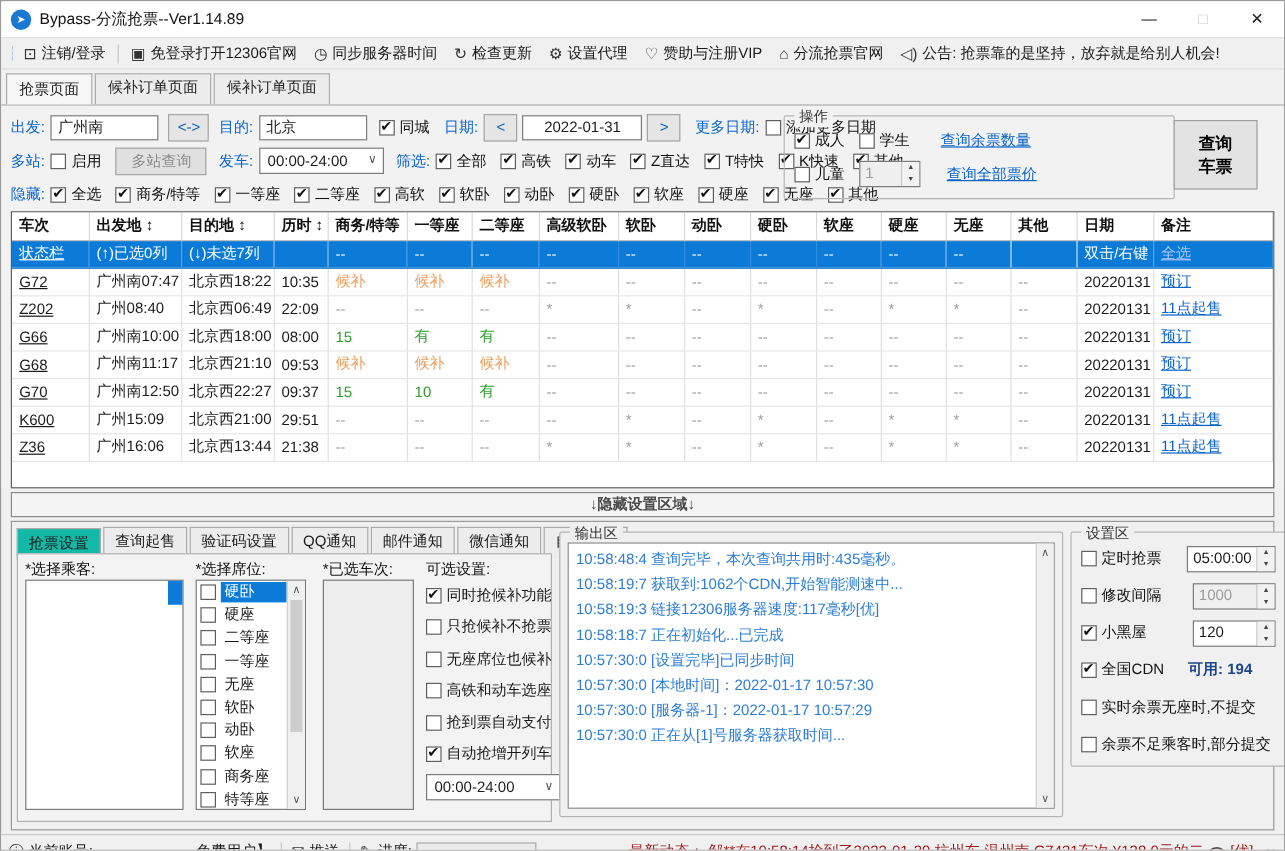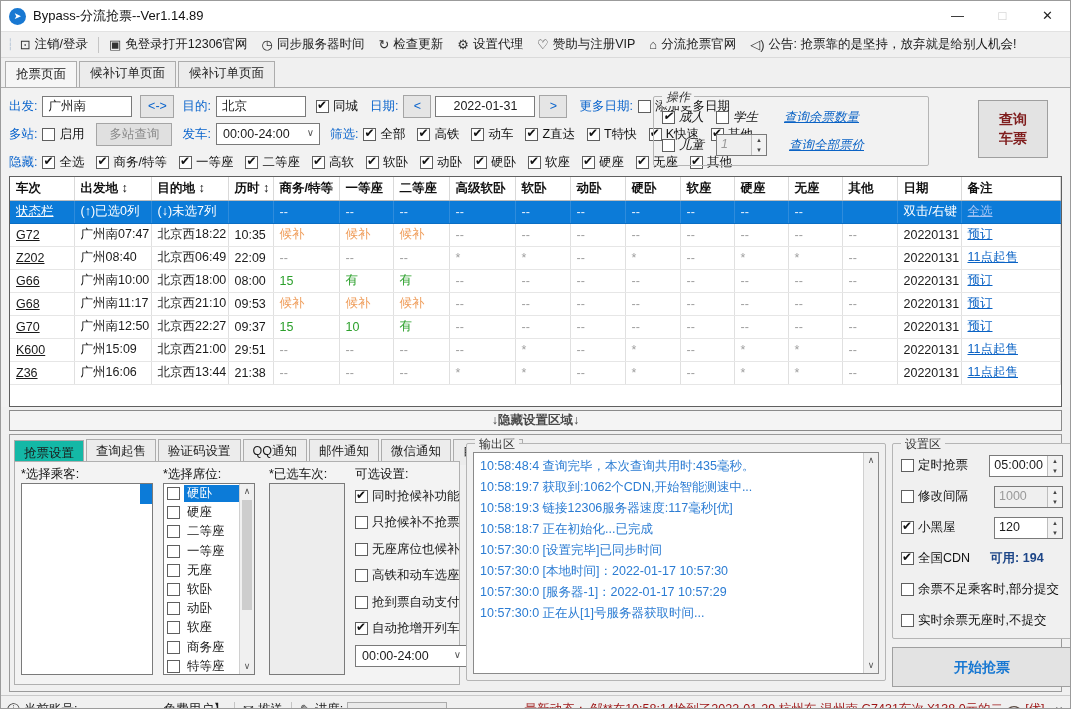--- a/index.html
+++ b/index.html
@@ -42,21 +42,21 @@
   .combo::after { content:"∨"; position:absolute; right:5px; top:3px; font-size:10px; color:#555; }
   .spin { display:inline-flex; border:1px solid #7a7a7a; background:#fff; height:22px; align-items:stretch; }
   .spin.dis { background:#efefef; color:#9a9a9a; }
   .spin-val { padding:2px 4px; min-width:34px; font-size:12.5px; }
   .spin-arrows { width:15px; border-left:1px solid #bdbdbd; display:flex; flex-direction:column; }
   .spin-arrows span { flex:1; font-size:6px; line-height:10px; text-align:center; color:#444; background:#f2f2f2; }
   .link { color:#0b63c5; text-decoration:underline; font-size:12.5px; }
   .groupbox { position:absolute; border:1px solid #b5b5b5; border-radius:2px; }
   .gb-label { position:absolute; top:-8px; left:8px; background:#f2f2f2; padding:0 4px; font-size:12px; color:#333; }
   .op-row { display:flex; align-items:center; height:28px; padding:0 8px; white-space:nowrap; }
-  .query-btn { position:absolute; left:977px; top:12px; width:70px; height:58px; border:1px solid #9f9f9f; background:#e3e3e3; color:#7f1d1d; font-weight:bold; font-size:14px; text-align:center; display:flex; flex-direction:column; justify-content:center; line-height:19px; }
+  .query-btn { position:absolute; left:977px; top:12px; width:70px; height:58px; border:1px solid #9f9f9f; background:#e3e3e3; color:#000000; font-weight:bold; font-size:14px; text-align:center; display:flex; flex-direction:column; justify-content:center; line-height:19px; }
 
   
   .table-wrap { height:231px; margin:2px 8px 0; border:1px solid #5f5f5f; background:#fff; overflow:hidden; }
   table.trains { border-collapse:collapse; table-layout:fixed; width:100%; }
   table.trains th { font-weight:bold; color:#101010; background:#fff; border-right:1px solid #d9d9d9; border-bottom:1px solid #bdbdbd; height:23px; padding:2px 6px; text-align:left; font-size:12.5px; white-space:nowrap; overflow:hidden; }
   table.trains td { border-right:1px solid #e0e0e0; border-bottom:1px solid #e6e6e6; height:23px; padding:2px 6px; font-size:12.5px; white-space:nowrap; overflow:hidden; }
   tr.status-row td { background:#0c7bd8; color:#fff; border-right-color:#2f8cdc; border-bottom-color:#0a6ec4; }
   .train-link { color:#1a1a1a; text-decoration:underline; }
   tr.status-row .train-link { color:#fff; }
   .dim { color:#9f9f9f; }
@@ -280,21 +280,21 @@
               <span class="cb checked"></span>
               <span>无座</span>
             </span>
             <span class="cbl">
               <span class="cb checked"></span>
               <span>其他</span>
             </span>
           </span>
       </div>
 
-      <div class="groupbox" style="left:652px;top:8px;width:276px;height:70px;font-style:italic;">
+      <div class="groupbox" style="left:652px;top:8px;width:326px;height:70px;">
         <span class="gb-label">操作</span>
         <div class="op-row" style="margin-top:6px">
           <span class="cbl">
               <span class="cb checked"></span>
               <span>成人</span>
             </span>
           <span class="cbl">
               <span class="cb"></span>
               <span>学生</span>
             </span>
@@ -700,31 +700,30 @@
       <div class="set-row">
         <span class="cbl">
             <span class="cb checked"></span>
             <span>全国CDN</span>
           </span>
         <span class="cdn-extra">可用: 194</span>
       </div>
       <div class="set-row">
         <span class="cbl">
             <span class="cb"></span>
-            <span>余票不足乘客时,部分提交</span>
+            <span>实时余票无座时,不提交</span>
           </span>
       </div>
       <div class="set-row">
         <span class="cbl">
             <span class="cb"></span>
-            <span>实时余票无座时,不提交</span>
+            <span>余票不足乘客时,部分提交</span>
           </span>
       </div>
     </div>
-    <div class="start-btn">开始抢票</div>
   </div>
 
   <div class="statusbar">
     <span class="sb-ico">ⓘ</span>
     <span>当前账号:</span>
     <span class="acct-val">免费用户】</span>
     <span class="sb-sep"></span>
     <span class="sb-ico">✉</span>
     <span>推送</span>
     <span class="sb-sep"></span>

